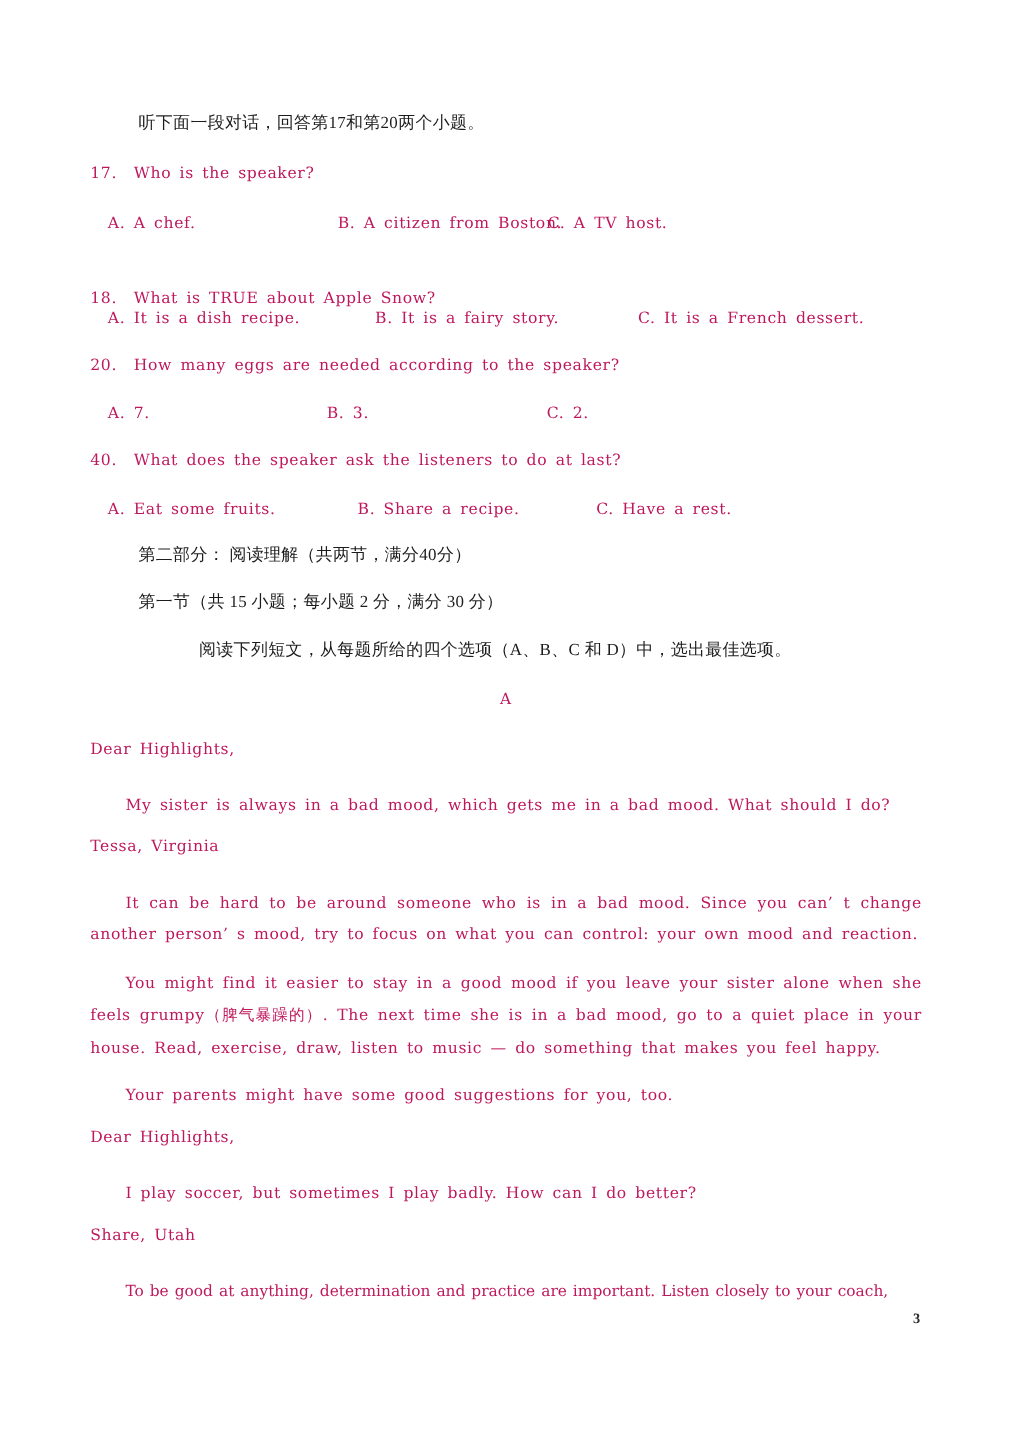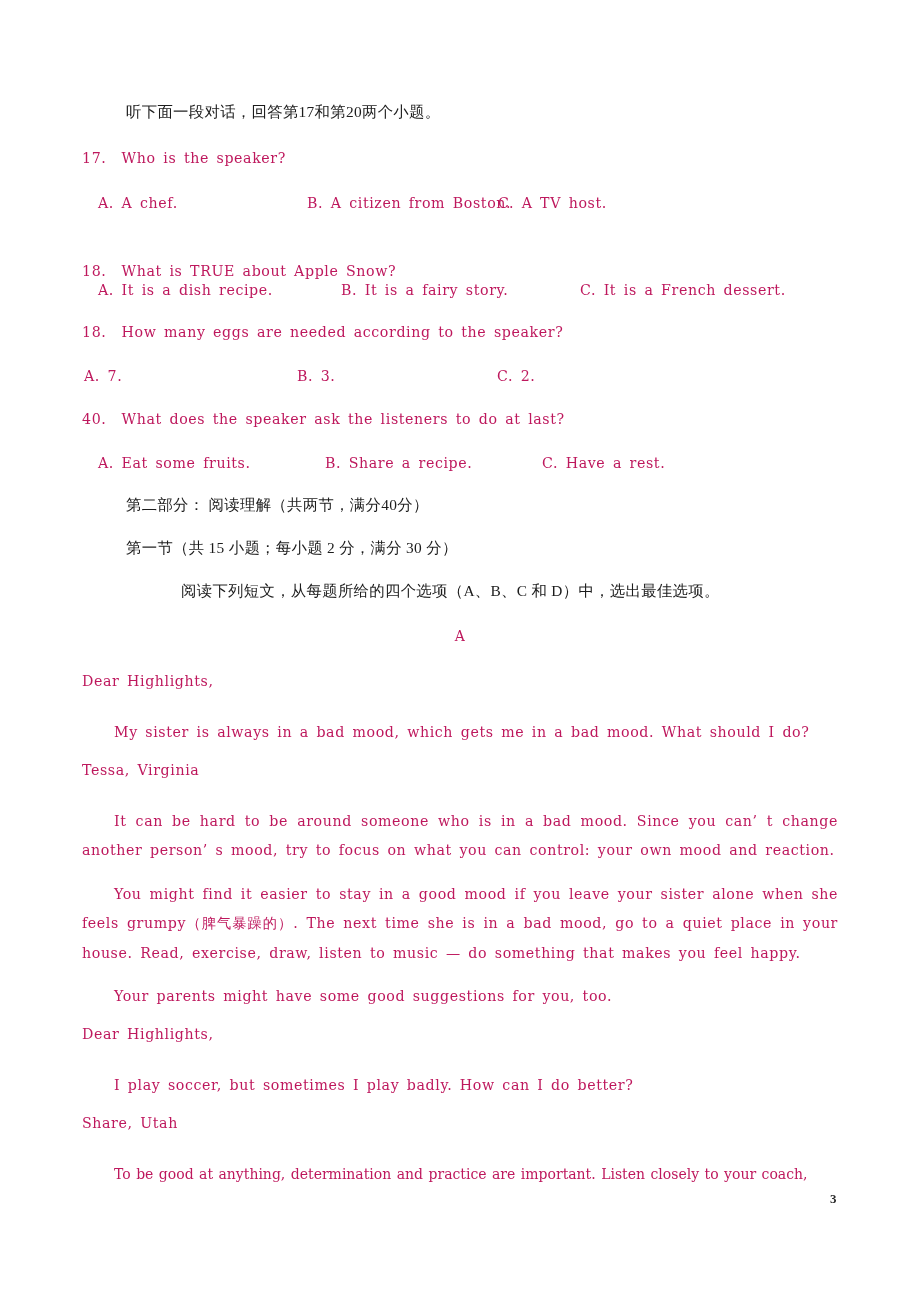--- a/index.html
+++ b/index.html
@@ -92,23 +92,23 @@
     <span class="opt en" style="left:498px;">C. A TV host.</span>
   </div>
 
   <div class="ln en qline" style="left:82px; top:238px;margin-top:26px;">18.  What is TRUE about Apple Snow?</div>
   <div class="opt-row" style="left:0px; top:282px;">
     <span class="opt en" style="left:98px;">A. It is a dish recipe.</span>
     <span class="opt en" style="left:341px;">B. It is a fairy story.</span>
     <span class="opt en" style="left:580px;">C. It is a French dessert.</span>
   </div>
 
-  <div class="ln en qline" style="left:82px; top:325px;">18.  How many eggs are needed according to the speaker?</div>
+  <div class="ln en qline" style="left:82px; top:325px;">20.  How many eggs are needed according to the speaker?</div>
   <div class="opt-row" style="left:0px; top:368px;">
-    <span class="opt en" style="left:84px;">A. 7.</span>
+    <span class="opt en" style="left:98px;">A. 7.</span>
     <span class="opt en" style="left:297px;">B. 3.</span>
     <span class="opt en" style="left:497px;">C. 2.</span>
   </div>
 
   <div class="ln en qline" style="left:82px; top:412px;">40.  What does the speaker ask the listeners to do at last?</div>
   <div class="opt-row" style="left:0px; top:455px;">
     <span class="opt en" style="left:98px;">A. Eat some fruits.</span>
     <span class="opt en" style="left:325px;">B. Share a recipe.</span>
     <span class="opt en" style="left:542px;">C. Have a rest.</span>
   </div>

